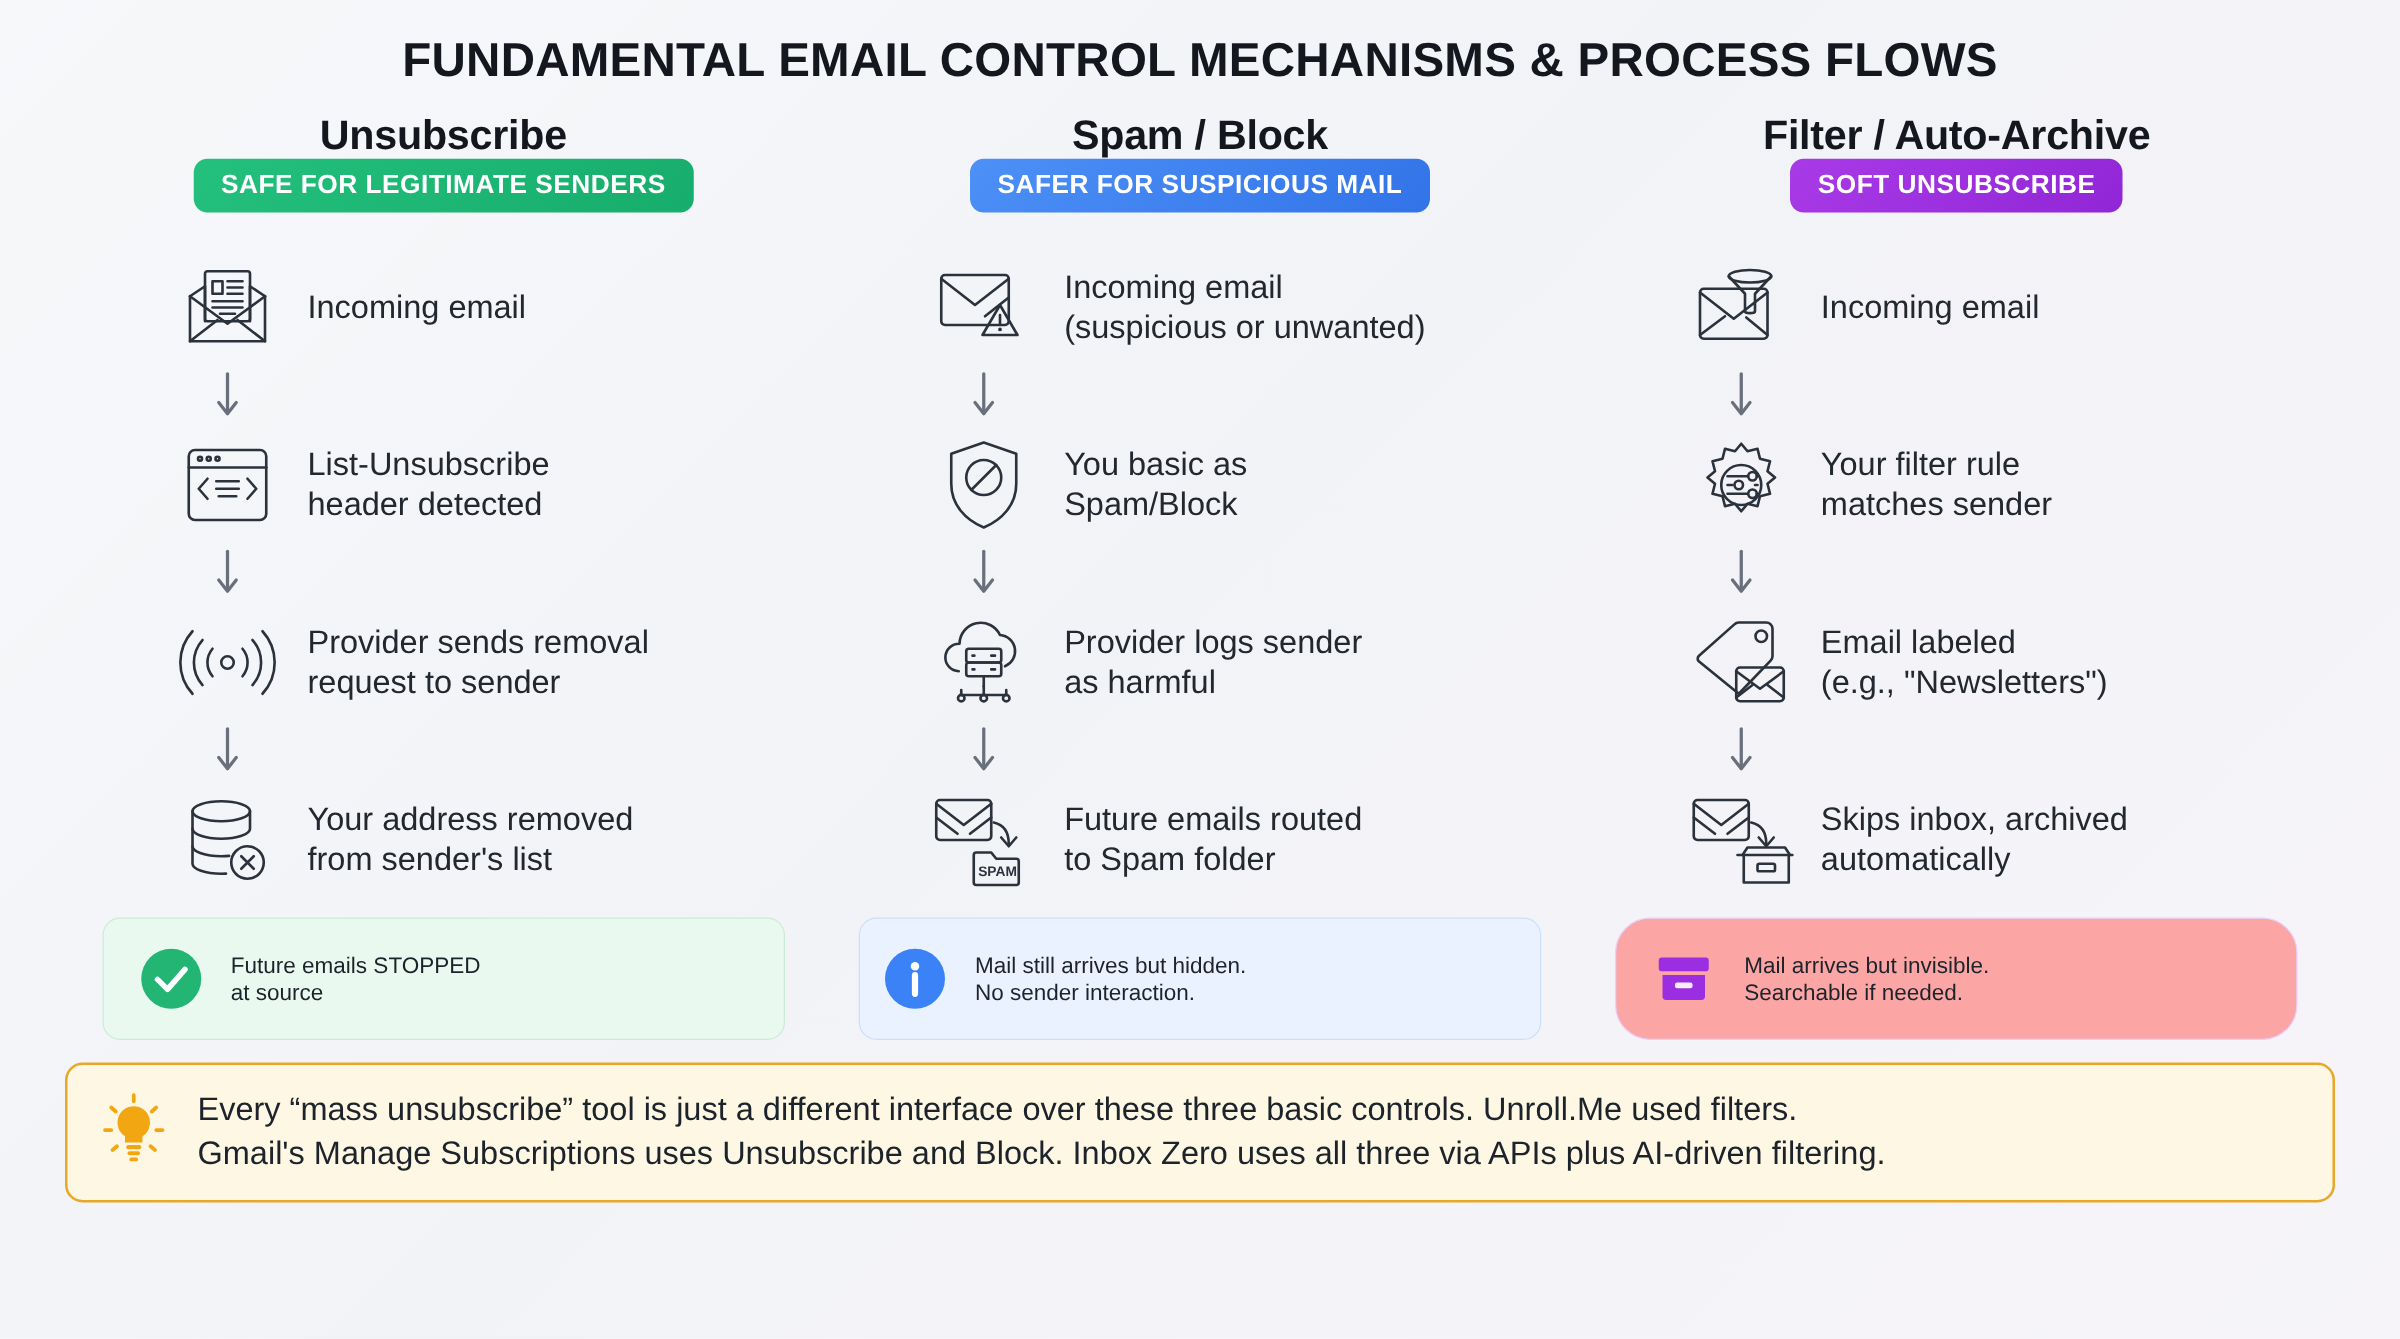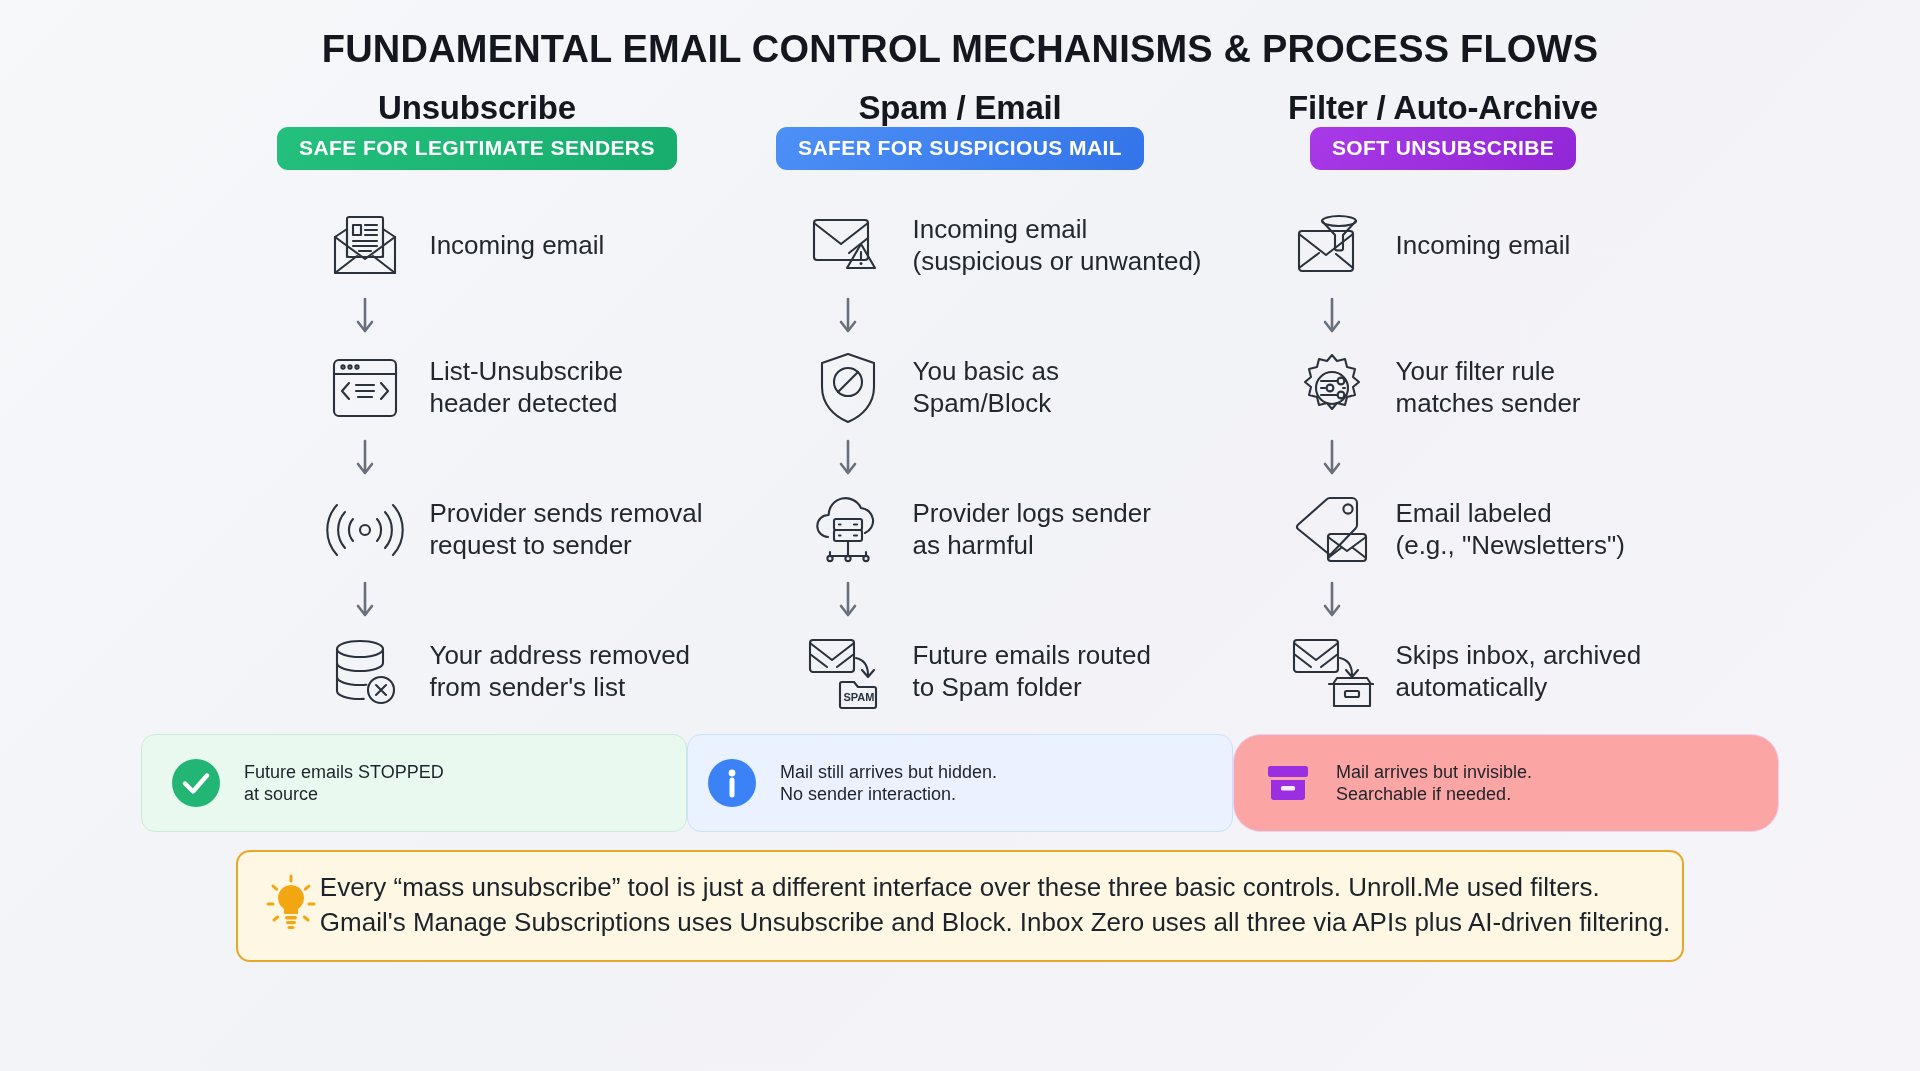--- a/index.html
+++ b/index.html
@@ -16,21 +16,20 @@
     color: #1d232b;
     position: relative;
   }
 
   .page {
     width: 1920px;
     height: 1071px;
     padding: 14px 52px 18px 52px;
     display: flex;
     flex-direction: column;
-    align-items: center;
   }
 
   
   .title {
     text-align: center;
     font-size: 38px;
     font-weight: 700;
     letter-spacing: 0.2px;
     color: #14181e;
     margin-top: 14px;
@@ -151,20 +150,21 @@
 
   
   .footer-note {
     margin-top: 18px;
     background: #fdf7e3;
     border: 2px solid #e7a829;
     border-radius: 14px;
     padding: 18px 12px 20px 24px;
     display: flex;
     align-items: center;
+    gap: 22px;
   }
 
   .bulb { width: 58px; min-width: 58px; height: 64px; display:flex; align-items:center; justify-content:center;}
 
   .footer-text {
     font-size: 26px;
     line-height: 1.34;
     color: #1d232b;
     white-space: pre-line;
   }
@@ -270,21 +270,21 @@
             </svg>
           </div>
           <div class="step-text">Your address removed
 from sender's list</div>
         </div>
 
       </div>
     </div>
 
     <div class="col">
-      <div class="col-title">Spam / Email</div>
+      <div class="col-title">Spam / Block</div>
       <div class="badge blue">SAFER FOR SUSPICIOUS MAIL</div>
 
       <div class="steps">
 
         <div class="step">
           <div class="step-icon">
             <svg width="80" height="68" viewBox="0 0 80 68">
               <rect class="ic" x="6" y="8" width="54" height="40" rx="3"></rect>
               <path class="ic" d="M6 11l27 21 27-21"></path>
               <path class="ic" d="M41 41l19-15"></path>

